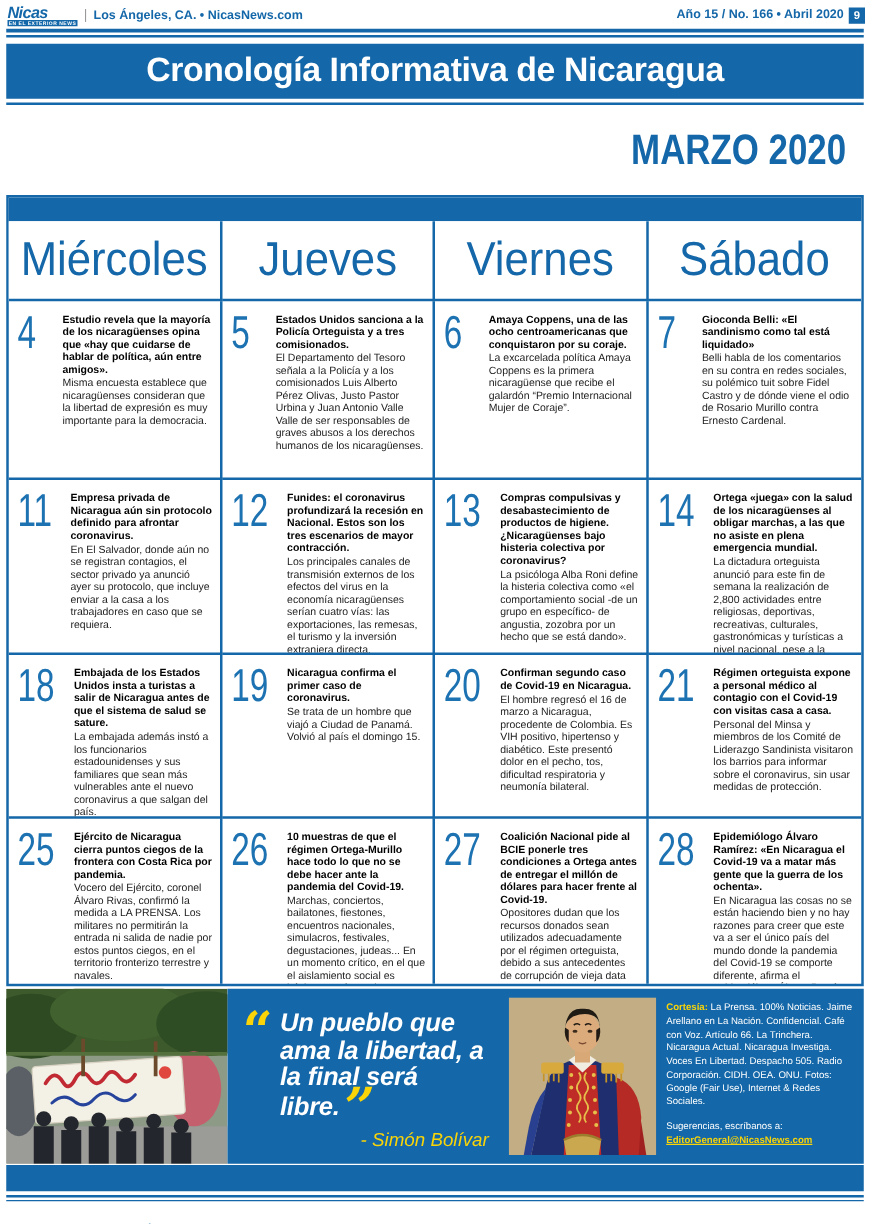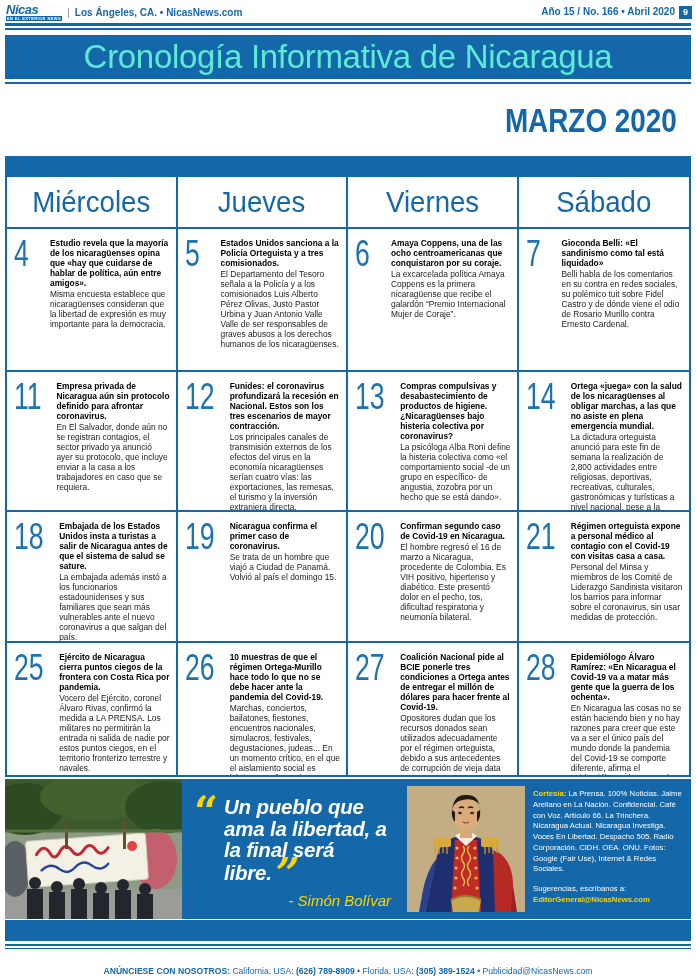--- a/index.html
+++ b/index.html
@@ -24,31 +24,31 @@
   .loc{font-size:10px;font-weight:bold;color:var(--blue);}
   .topright{display:flex;align-items:flex-start;gap:4px;}
   .issue{font-size:10px;font-weight:bold;color:var(--blue);}
   .pgbadge{width:13px;height:13px;background:var(--blue);color:#fff;font-size:9px;font-weight:bold;
     display:flex;align-items:center;justify-content:center;}
   .rule-thick{height:3px;background:var(--blue);margin:1px 5px 0 5px;}
   .rule-thin{height:1.5px;background:var(--blue);margin:2px 5px 0 5px;}
 
   
   .banner{margin:5px 5px 0 5px;background:var(--blue);height:44px;display:flex;align-items:center;justify-content:center;}
-  .banner h1{color:#5eead4;font-size:33px;font-weight:normal;letter-spacing:-0.3px;}
+  .banner h1{color:#ffffff;font-size:27px;font-weight:bold;letter-spacing:-0.3px;}
   .banner-rule{height:2.5px;background:var(--blue);margin:3px 5px 0 5px;}
   .month{height:72px;display:flex;align-items:center;justify-content:flex-end;}
   .month h2{color:var(--blue);font-size:34px;font-weight:bold;transform:scaleX(.82);letter-spacing:0;}
 
   
   .calendar{margin:0 5px;border:2.5px solid var(--blue);}
   .cal-topband{height:19px;background:var(--blue);}
   .day-headers{display:grid;grid-template-columns:repeat(4,1fr);background:#fff;}
-  .day-header{height:52px;display:flex;align-items:center;justify-content:center;
-    color:var(--blue);font-size:30px;transform:none;border-bottom:2.5px solid var(--blue);}
+  .day-header{height:64px;display:flex;align-items:center;justify-content:center;
+    color:var(--blue);font-size:38px;transform:none;border-bottom:2.5px solid var(--blue);}
   .day-header:not(:last-child){border-right:2.5px solid var(--blue);}
   .day-header span{display:inline-block;transform:scaleX(.92);}
   .cal-grid{display:grid;grid-template-columns:repeat(4,1fr);grid-template-rows:143px 140px 131px 132px;}
   .cell{padding:9px 6px 4px 7px;display:flex;gap:4px;overflow:hidden;}
   .cell:not(:nth-child(4n)){border-right:2.5px solid var(--blue);}
   .cell:nth-child(-n+12){border-bottom:2.5px solid var(--blue);}
   .daynum{flex:0 0 32px;color:var(--blue2);font-size:37px;line-height:.85;font-weight:400;
     transform:scaleX(.72);transform-origin:left top;}
   .entry{flex:1;min-width:0;}
   .etitle{font-size:8.4px;font-weight:bold;line-height:1.2;color:#000;}
@@ -62,21 +62,21 @@
   .quotebox{flex:0 0 205px;position:relative;padding:10px 0 0 30px;}
   .qmark{color:var(--yellow);font-weight:bold;font-size:42px;line-height:.6;font-family:"DejaVu Serif", serif;}
   .qopen{position:absolute;left:0;top:14px;}
   .qtext{color:#fff;font-size:20.5px;font-weight:bold;font-style:italic;line-height:1.06;letter-spacing:-0.2px;}
   .qclose{display:inline;vertical-align:-8px;padding-left:4px;}
   .qattr{color:var(--yellow);font-size:15px;font-style:italic;text-align:right;margin-top:6px;padding-right:8px;}
   .portrait{flex:0 0 118px;align-self:stretch;display:flex;align-items:center;}
   .credits{flex:1;color:#fff;font-size:7.7px;line-height:1.4;padding-top:3px;}
   .credits .lbl{color:var(--yellow);font-weight:bold;}
   .credits .sugg{margin-top:9px;}
-  .credits .mail{color:var(--yellow);font-weight:bold;}
+  .credits .mail{color:var(--yellow);font-weight:bold;text-decoration:underline;}
 
   .bottomband{margin:1px 5px 0 5px;height:21px;background:var(--blue);}
   .b-rule1{height:2px;background:var(--blue);margin:3px 5px 0 5px;}
   .b-rule2{height:1px;background:var(--blue);margin:1.5px 5px 0 5px;}
   .contact{ text-align:center;font-size:8.6px;color:var(--blue);margin-top:17px;}
   .contact b{font-weight:bold;}
 </style>
 </head>
 <body>
 

